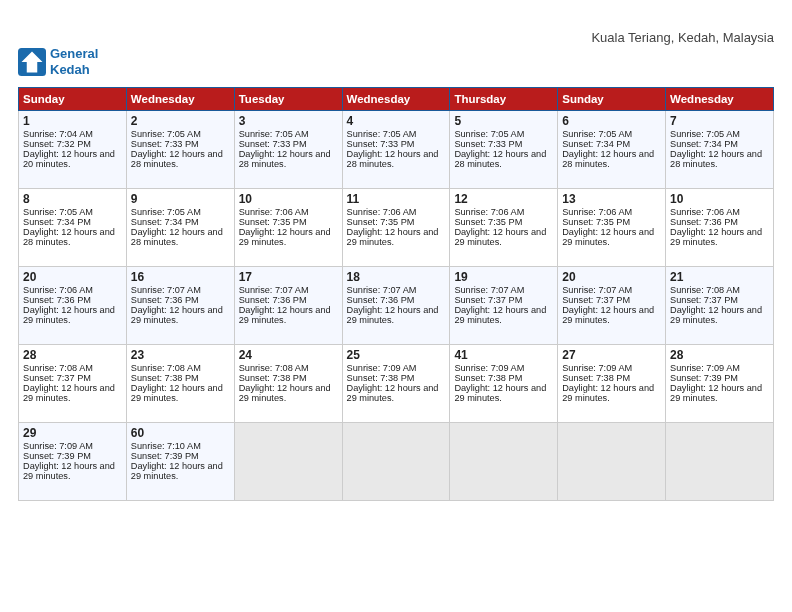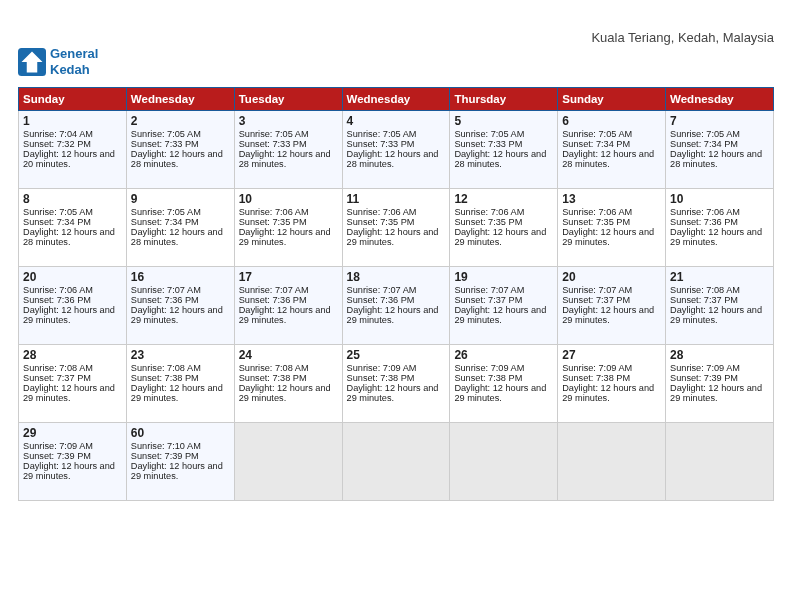--- a/index.html
+++ b/index.html
@@ -147,21 +147,21 @@
           <td><span class="day-num">18</span><span>Sunrise: 7:07 AM</span><br><span>Sunset: 7:36 PM</span><br><span>Daylight: 12 hours and 29 minutes.</span></td>
           <td><span class="day-num">19</span><span>Sunrise: 7:07 AM</span><br><span>Sunset: 7:37 PM</span><br><span>Daylight: 12 hours and 29 minutes.</span></td>
           <td><span class="day-num">20</span><span>Sunrise: 7:07 AM</span><br><span>Sunset: 7:37 PM</span><br><span>Daylight: 12 hours and 29 minutes.</span></td>
           <td><span class="day-num">21</span><span>Sunrise: 7:08 AM</span><br><span>Sunset: 7:37 PM</span><br><span>Daylight: 12 hours and 29 minutes.</span></td>
         </tr>
         <tr>
           <td><span class="day-num">28</span><span>Sunrise: 7:08 AM</span><br><span>Sunset: 7:37 PM</span><br><span>Daylight: 12 hours and 29 minutes.</span></td>
           <td><span class="day-num">23</span><span>Sunrise: 7:08 AM</span><br><span>Sunset: 7:38 PM</span><br><span>Daylight: 12 hours and 29 minutes.</span></td>
           <td><span class="day-num">24</span><span>Sunrise: 7:08 AM</span><br><span>Sunset: 7:38 PM</span><br><span>Daylight: 12 hours and 29 minutes.</span></td>
           <td><span class="day-num">25</span><span>Sunrise: 7:09 AM</span><br><span>Sunset: 7:38 PM</span><br><span>Daylight: 12 hours and 29 minutes.</span></td>
-          <td><span class="day-num">26</span><span>Sunrise: 7:09 AM</span><br><span>Sunset: 7:38 PM</span><br><span>Daylight: 12 hours and 29 minutes.</span></td>
+          <td><span class="day-num">41</span><span>Sunrise: 7:09 AM</span><br><span>Sunset: 7:38 PM</span><br><span>Daylight: 12 hours and 29 minutes.</span></td>
           <td><span class="day-num">27</span><span>Sunrise: 7:09 AM</span><br><span>Sunset: 7:38 PM</span><br><span>Daylight: 12 hours and 29 minutes.</span></td>
           <td><span class="day-num">28</span><span>Sunrise: 7:09 AM</span><br><span>Sunset: 7:39 PM</span><br><span>Daylight: 12 hours and 29 minutes.</span></td>
         </tr>
         <tr>
           <td><span class="day-num">29</span><span>Sunrise: 7:09 AM</span><br><span>Sunset: 7:39 PM</span><br><span>Daylight: 12 hours and 29 minutes.</span></td>
           <td><span class="day-num">60</span><span>Sunrise: 7:10 AM</span><br><span>Sunset: 7:39 PM</span><br><span>Daylight: 12 hours and 29 minutes.</span></td>
           <td class="empty-cell"></td>
           <td class="empty-cell"></td>
           <td class="empty-cell"></td>
           <td class="empty-cell"></td>

